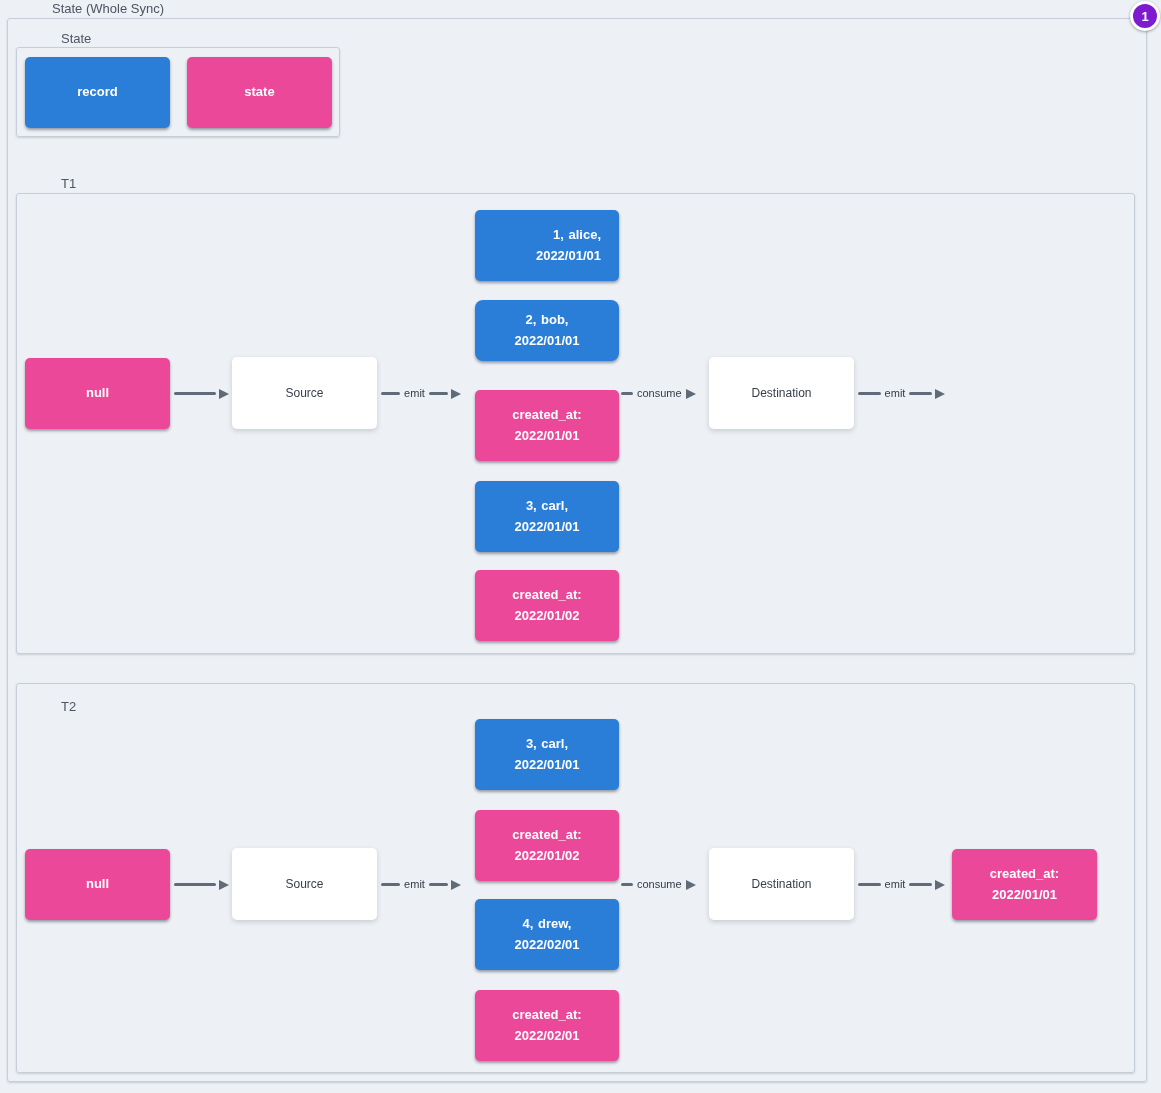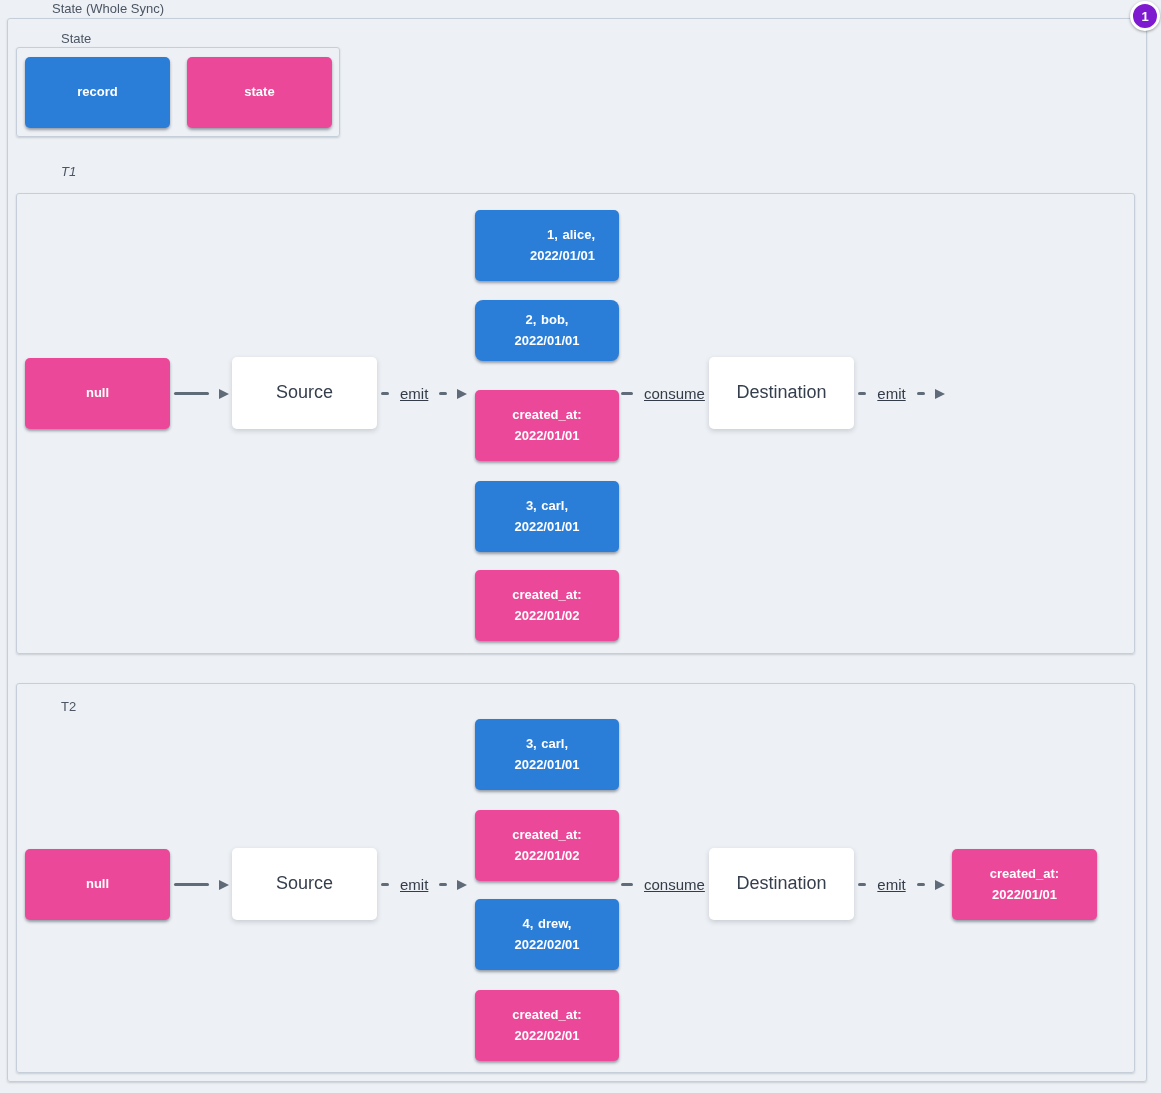--- a/index.html
+++ b/index.html
@@ -28,48 +28,47 @@
     margin-left: 44px;
   }
 
   
   .node {
     position: absolute;
     display: flex; align-items: center; justify-content: center;
     text-align: center;
     border-radius: 5px;
     box-sizing: border-box;
-    padding: 4px 24px;
+    padding: 4px 18px;
     font-size: 13px;
     line-height: 1.55;
     word-spacing: 1px;
   }
   .node.record {
     background: #2b7ed8; color: #ffffff; font-weight: 700;
     box-shadow: 0 2px 3px rgba(40,50,70,.45);
   }
   .node.state {
     background: #ec4899; color: #ffffff; font-weight: 700;
     box-shadow: 0 2px 3px rgba(40,50,70,.45);
   }
   .node.plain {
     background: #ffffff; color: #353e4c; font-weight: 400;
-    font-size: 18px;
+    font-size: 12px;
     box-shadow: 0 2px 5px rgba(70,80,100,.22);
   }
 
   
   .arrow {
     position: absolute;
     height: 21px;
     display: flex; align-items: center;
-    gap: 10px;
+    gap: 3px;
     color: #333c48;
-    font-size: 15px;
-    text-decoration: underline;
+    font-size: 11px;
   }
   .arrow .seg { flex: 1; height: 2.5px; background: #5f6b78; border-radius: 2px; min-width: 8px; }
   .arrow .albl { flex: 0 0 auto; line-height: 1; padding: 0 1px; }
   .arrow .head {
     flex: 0 0 auto;
     width: 0; height: 0;
     border-left: 10px solid #5f6b78;
     border-top: 5.5px solid transparent;
     border-bottom: 5.5px solid transparent;
   }
@@ -96,21 +95,21 @@
   <span class="glabel" style="left:8px; top:1px;">State (Whole Sync)</span>
   <div class="group" style="left:7px; top:18px; width:1140px; height:1064px;"></div>
 
   <div class="badge" style="left:1130px; top:1px;">1</div>
 
   <span class="glabel" style="left:17px; top:31px;">State</span>
   <div class="group" style="left:16px; top:47px; width:324px; height:90px;"></div>
   <div class="node record" style="left:25px; top:57px; width:145px; height:71px;">record</div>
   <div class="node state" style="left:187px; top:57px; width:145px; height:71px;">state</div>
 
-  <span class="glabel" style="left:17px; top:164px;font-style:italic;">T1</span>
+  <span class="glabel" style="left:17px; top:176px;">T1</span>
   <div class="group" style="left:16px; top:193px; width:1119px; height:461px;"></div>
 
   <div class="node state" style="left:25px; top:358px; width:145px; height:71px;">null</div>
 
   <div class="arrow" style="left:174px; top:383px; width:55px;">
     <i class="seg"></i>
     <i class="head"></i>
   </div>
 
   <div class="node plain" style="left:232px; top:357px; width:145px; height:72px;">Source</div>

